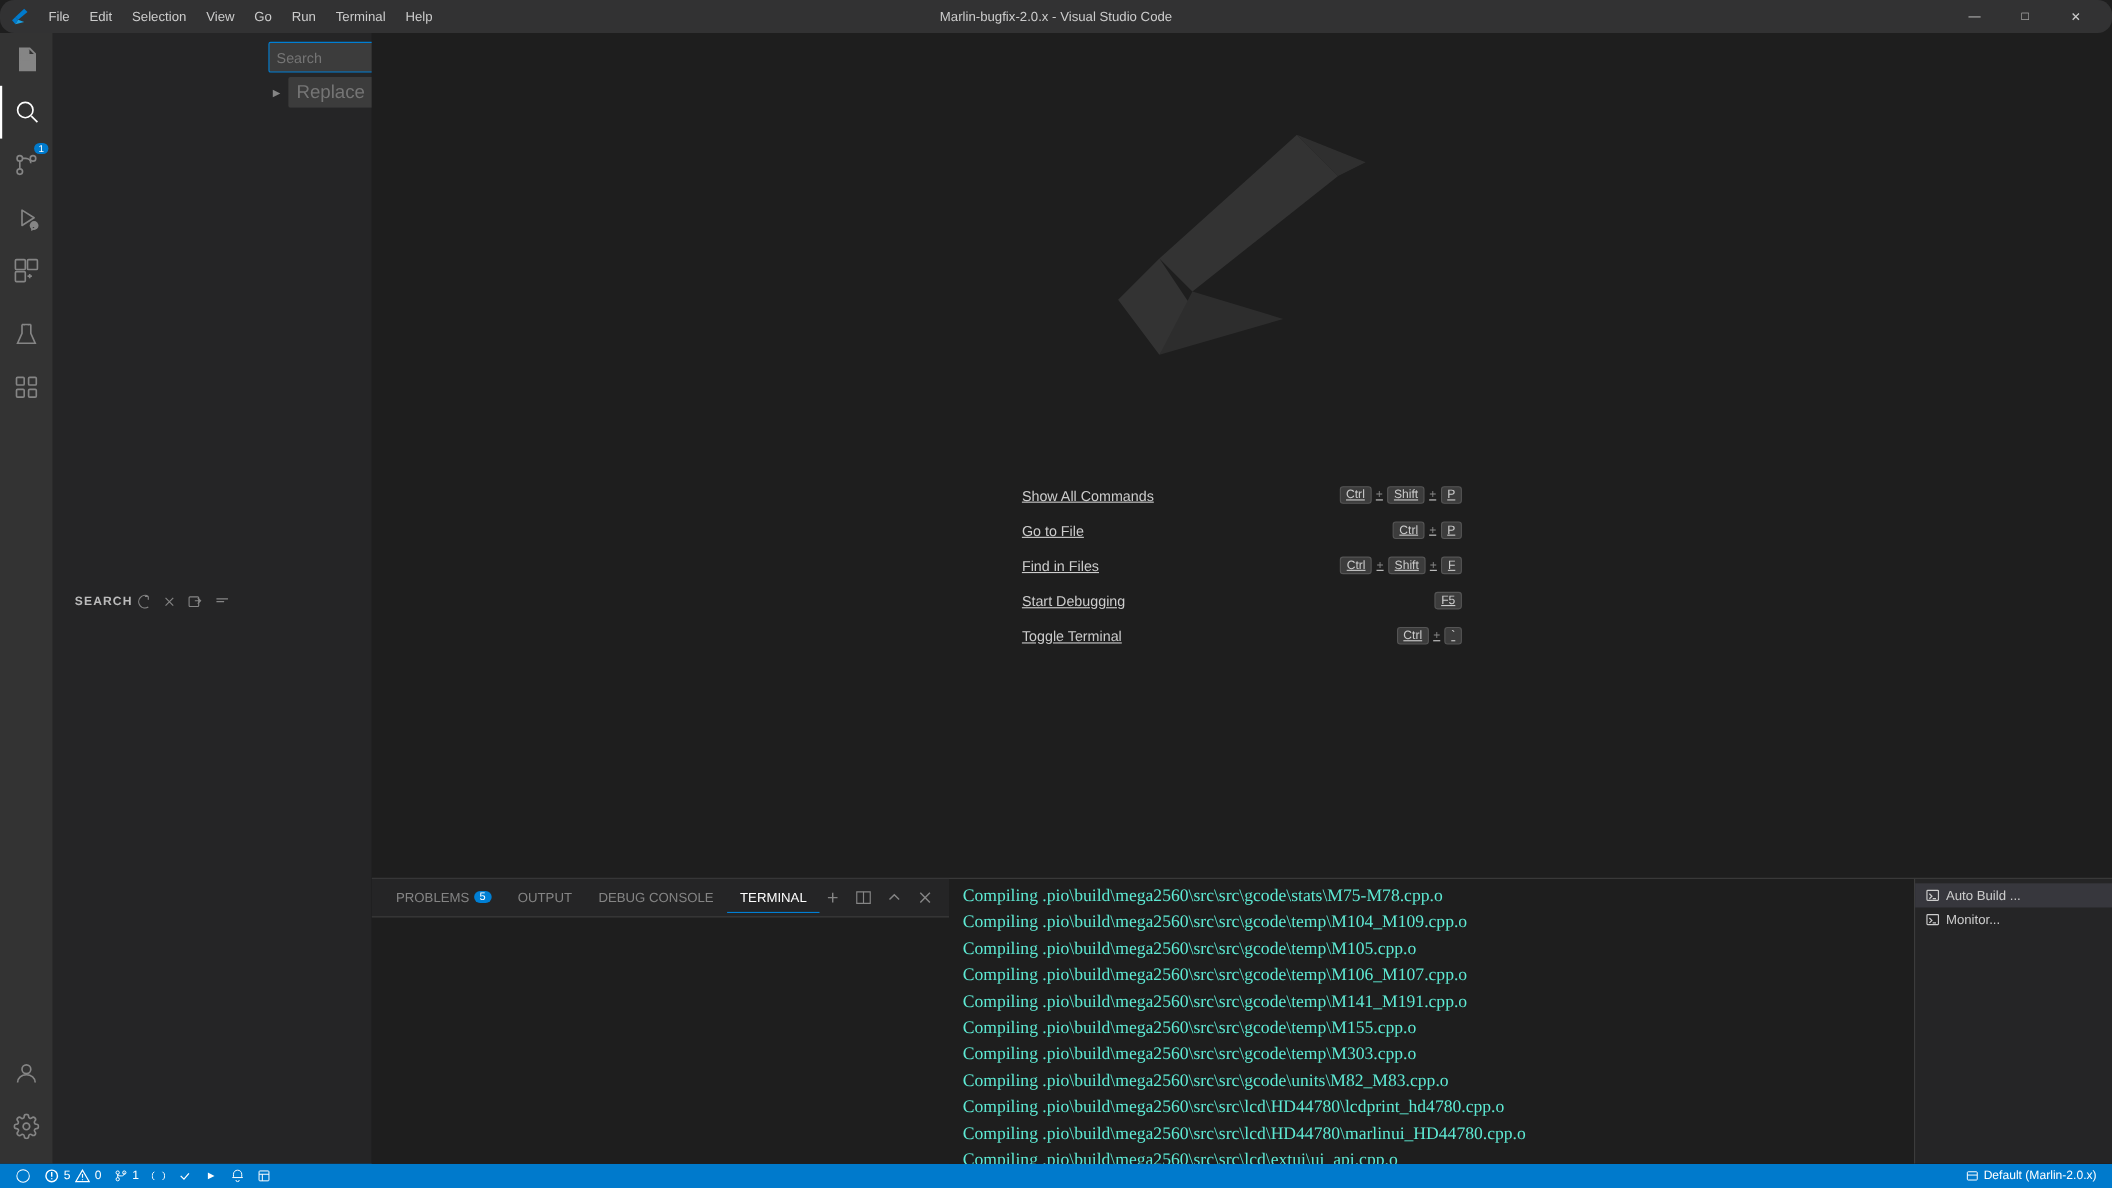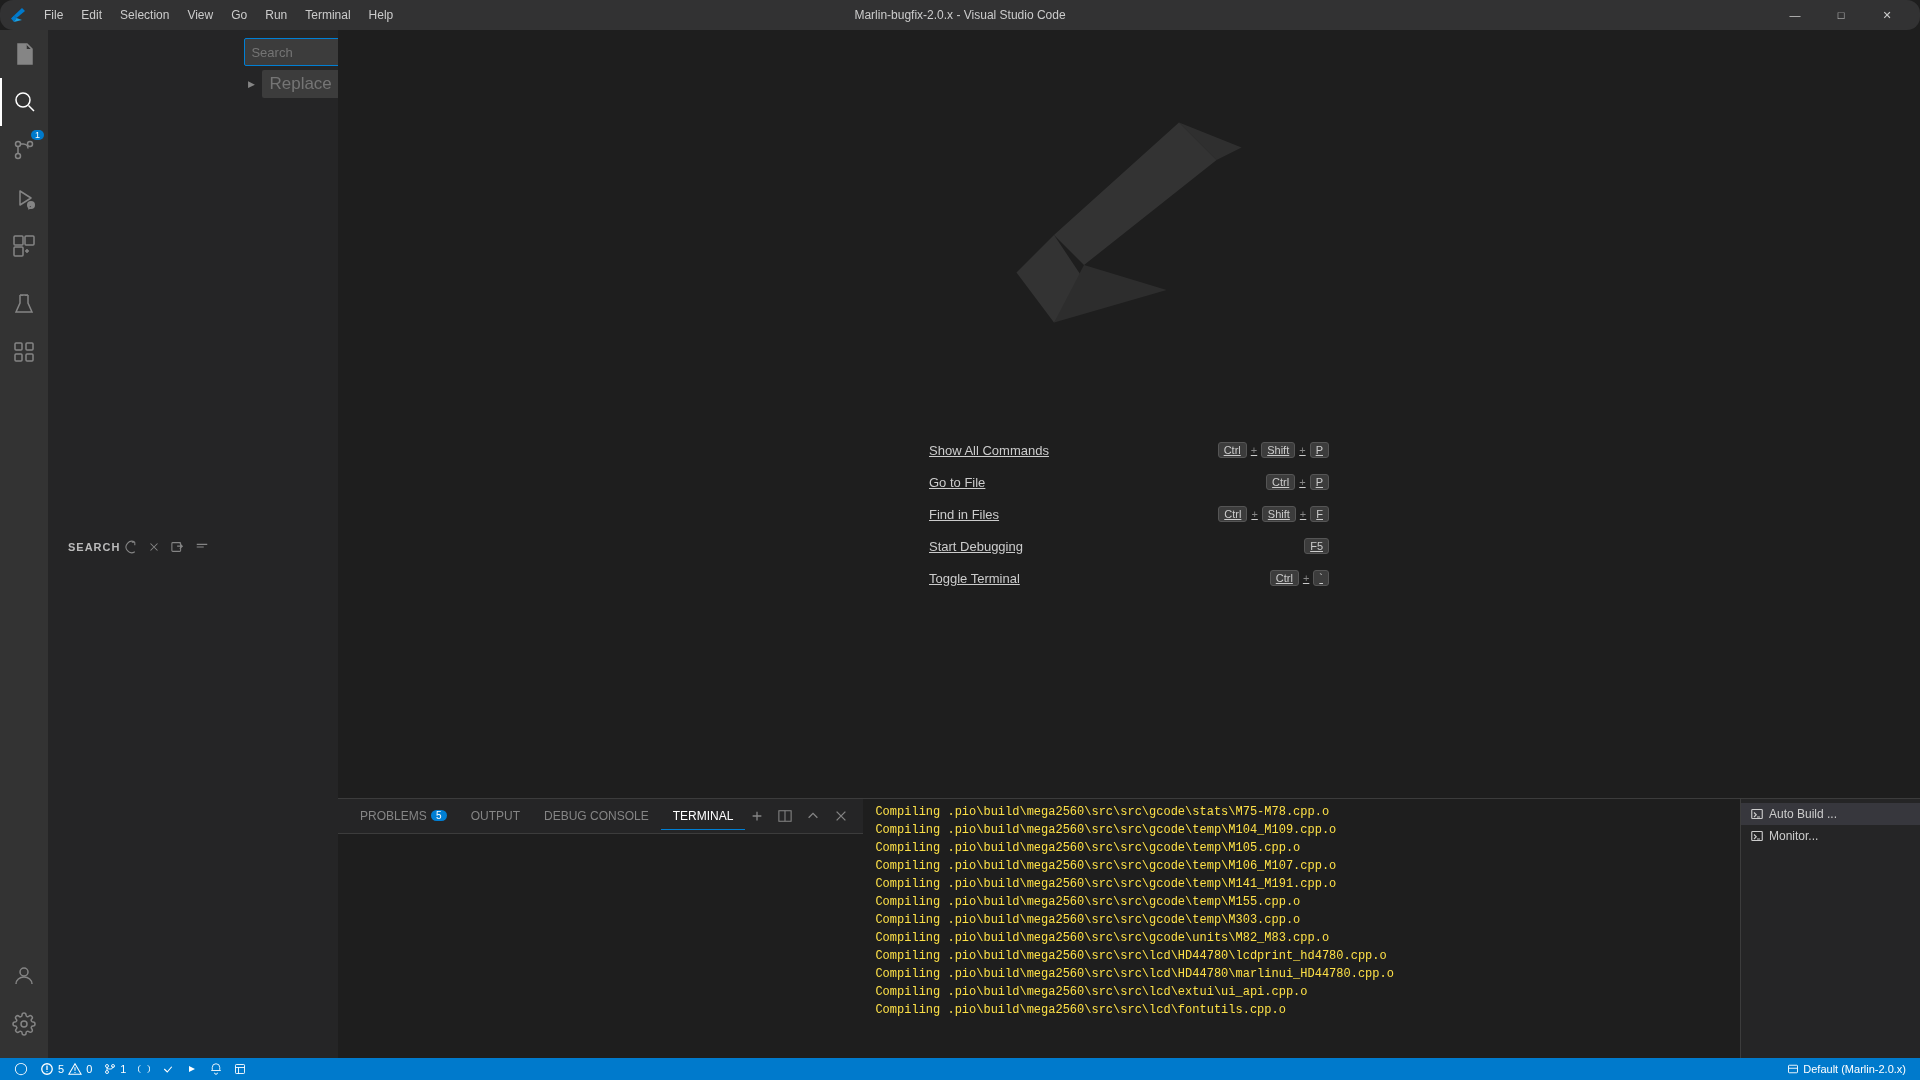--- a/index.html
+++ b/index.html
@@ -330,23 +330,23 @@
 
     .terminal-content {
       flex: 1;
       overflow: hidden;
       display: flex;
       position: relative;
     }
     .terminal-output {
       flex: 1;
       padding: 4px 12px;
-      font-family: Liberation Mono, monospace;
-      font-size: 12px;
-      color: #fde047;
+      font-family: Liberation Serif, serif;
+      font-size: 16px;
+      color: #5eead4;
       overflow-y: auto;
       background: #1e1e1e;
     }
     .terminal-line {
       line-height: 1.5;
       white-space: nowrap;
     }
 
     .terminal-tabs-sidebar {
       width: 180px;

